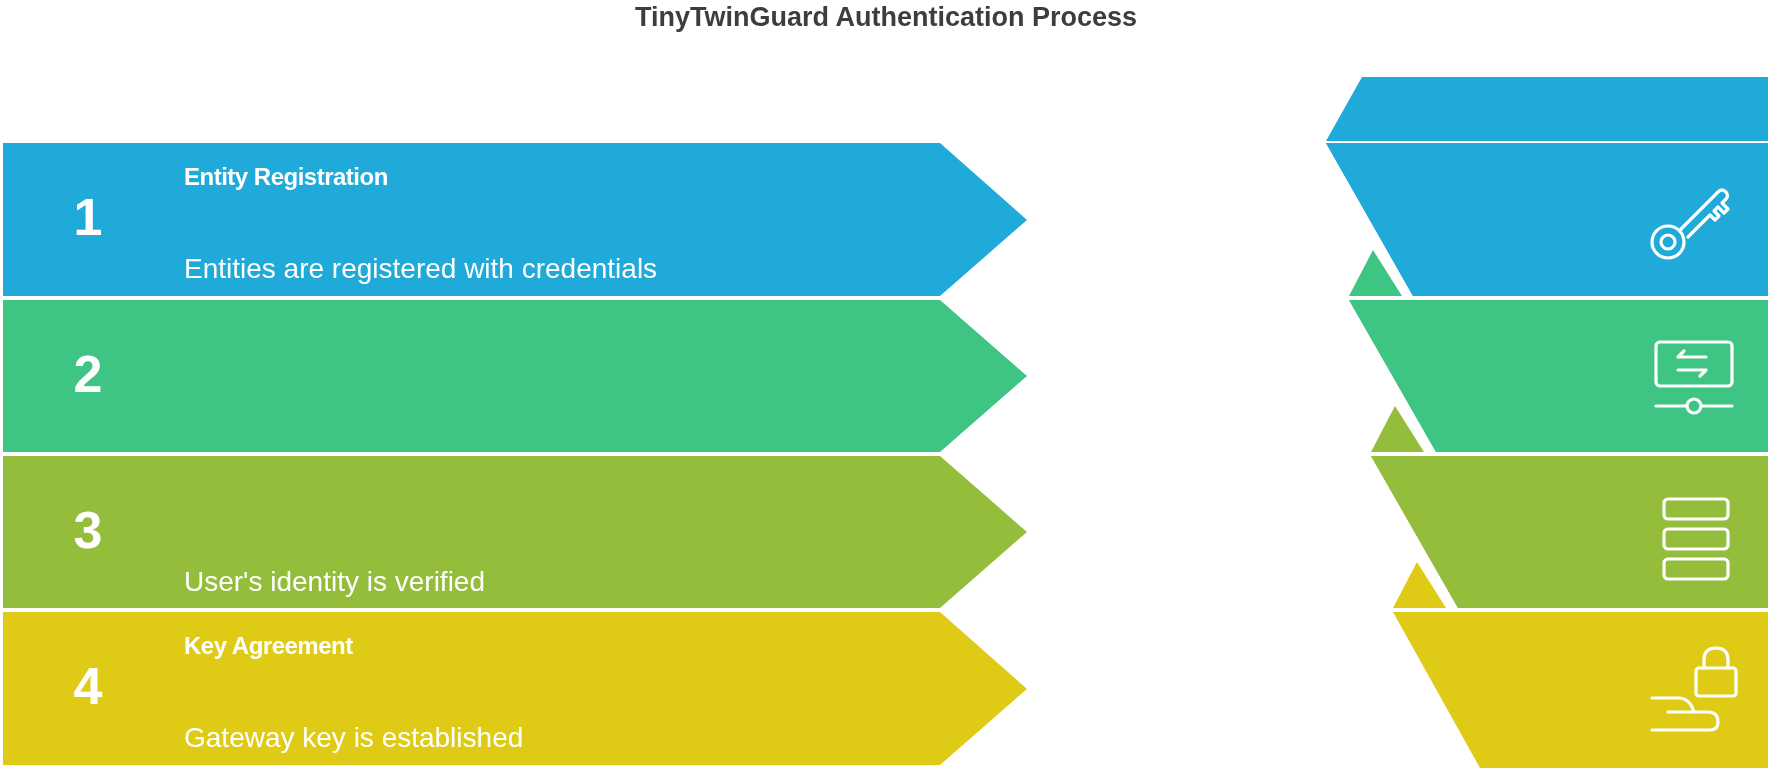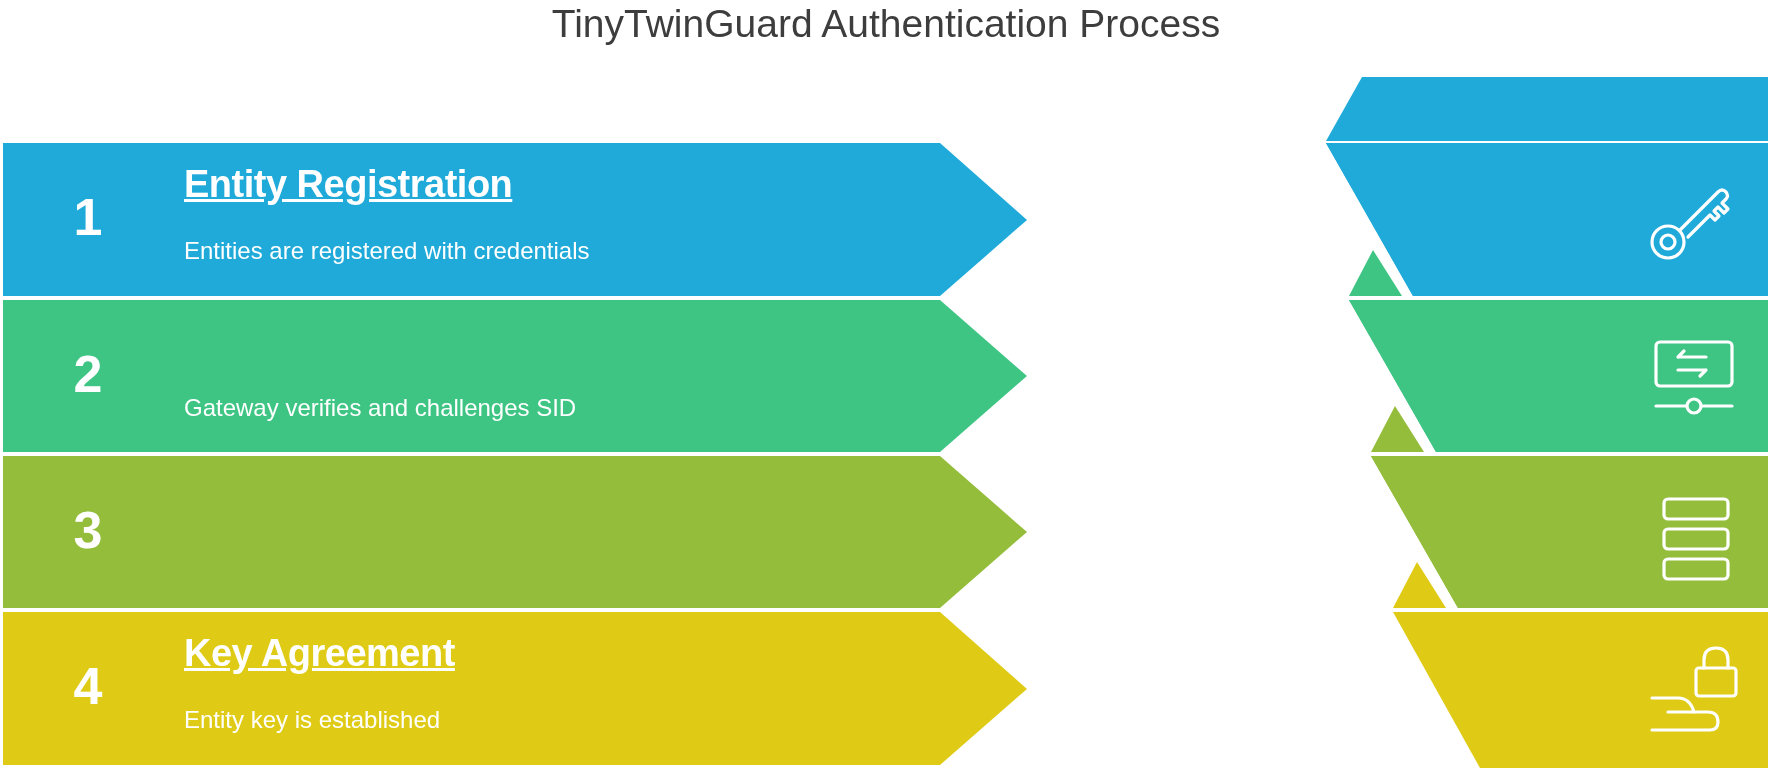--- a/index.html
+++ b/index.html
@@ -1,22 +1,22 @@
 <!DOCTYPE html>
 <html><head>
 <meta charset="utf-8">
 <style>
   html, body { margin: 0; padding: 0; background: #ffffff; }
   body { width: 1772px; height: 772px; position: relative; overflow: hidden; font-family: "Liberation Sans", "DejaVu Sans", sans-serif; }
-  .title { position: absolute; left: 0; top: 2px; width: 1772px; text-align: center; font-size: 39px; color: #3d3d3d; font-family: "Liberation Sans", sans-serif; }
+  .title { position: absolute; left: 0; top: 2px; width: 1772px; text-align: center; font-size: 27px; color: #3d3d3d; font-family: "Liberation Sans", sans-serif; font-weight: bold; }
   svg.shapes { position: absolute; left: 0; top: 0; }
   .step { position: absolute; left: 0; height: 153px; width: 1030px; }
   .step-num { position: absolute; left: 60px; width: 56px; text-align: center; top: 44px; font-size: 52px; font-weight: bold; color: #ffffff; }
-  .step-title { position: absolute; left: 184px; top: 20px; font-size: 38px; font-weight: bold; color: #ffffff; letter-spacing: -0.5px; text-decoration: underline; }
-  .step-desc { position: absolute; left: 184px; top: 94px; font-size: 24px; color: #ffffff; }
+  .step-title { position: absolute; left: 184px; top: 20px; font-size: 24px; font-weight: bold; color: #ffffff; letter-spacing: -0.5px; }
+  .step-desc { position: absolute; left: 184px; top: 110px; font-size: 28px; color: #ffffff; }
   .icon { position: absolute; width: 100px; height: 100px; }
 </style>
 </head>
 <body>
 
 <div class="title">TinyTwinGuard Authentication Process</div>
 
 <svg class="shapes" width="1772" height="772" viewBox="0 0 1772 772">
 
   <polygon fill="#1FAAD9" points="3,143 940,143 1027,220 940,296 3,296"></polygon>
@@ -41,29 +41,29 @@
   <polygon fill="#93BD3A" points="1371,456 1768,456 1768,608 1458,608"></polygon>
 </svg>
 
 <div class="step" style="top:143px;">
   <div class="step-num">1</div>
   <div class="step-title">Entity Registration</div>
   <div class="step-desc">Entities are registered with credentials</div>
 </div>
 <div class="step" style="top:300px;">
   <div class="step-num">2</div>
-  <div class="step-desc">Gateway verifies and challenges SID</div>
 </div>
 <div class="step" style="top:456px;">
   <div class="step-num">3</div>
+  <div class="step-desc">User's identity is verified</div>
 </div>
 <div class="step" style="top:612px;">
   <div class="step-num">4</div>
   <div class="step-title">Key Agreement</div>
-  <div class="step-desc">Entity key is established</div>
+  <div class="step-desc">Gateway key is established</div>
 </div>
 
 <svg class="icon" style="left:1640px; top:172px;" viewBox="0 0 100 100">
   <g fill="none" stroke="#ffffff" stroke-width="3.2" stroke-linejoin="round" stroke-linecap="round">
     <circle cx="28" cy="70" r="16"></circle>
     <circle cx="28" cy="70" r="7"></circle>
     <path d="M40 58 L 78 20 Q 82 16 86 20 Q 89 24 86 27 L 82 31 L 88 37 L 84 41 L 78 35 L 74 39 L 79 44 L 75 48 L 70 43 L 48 65"></path>
   </g>
 </svg>
 

